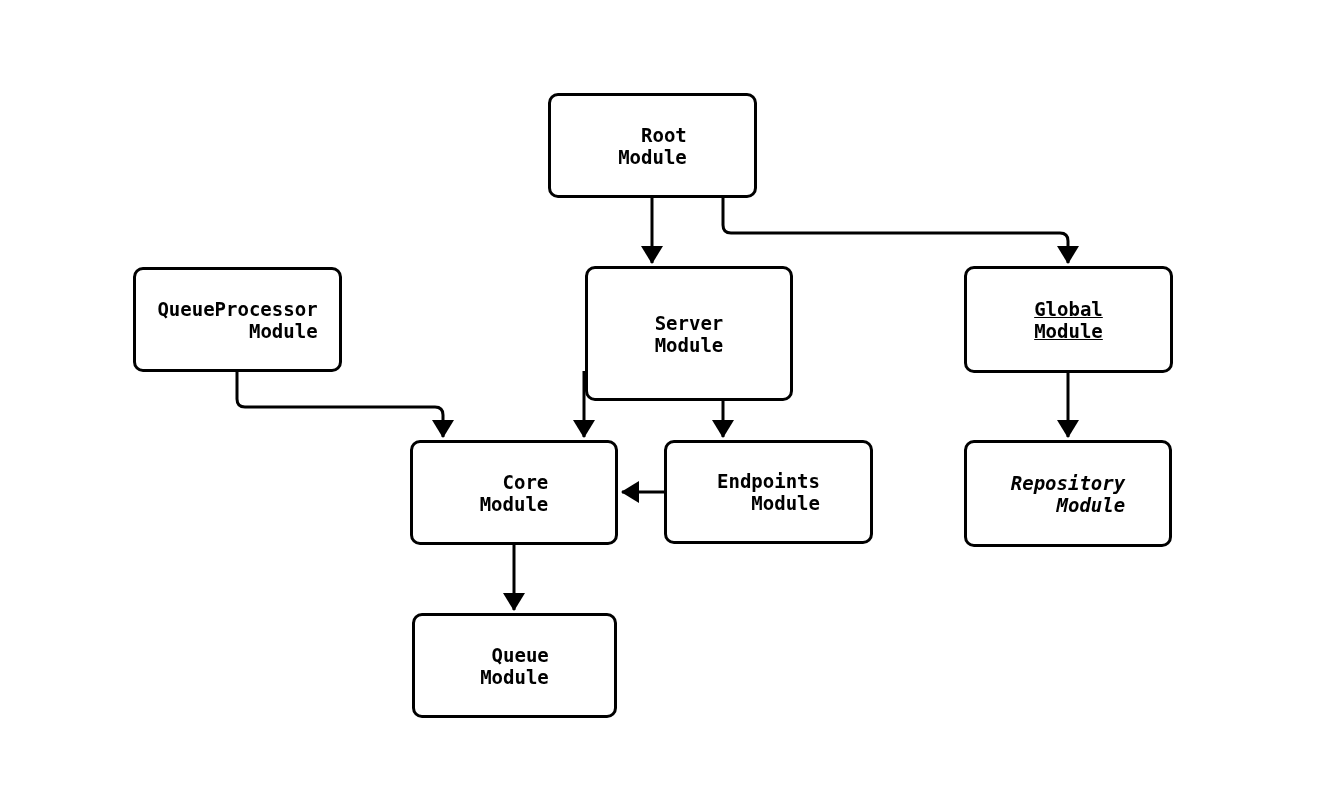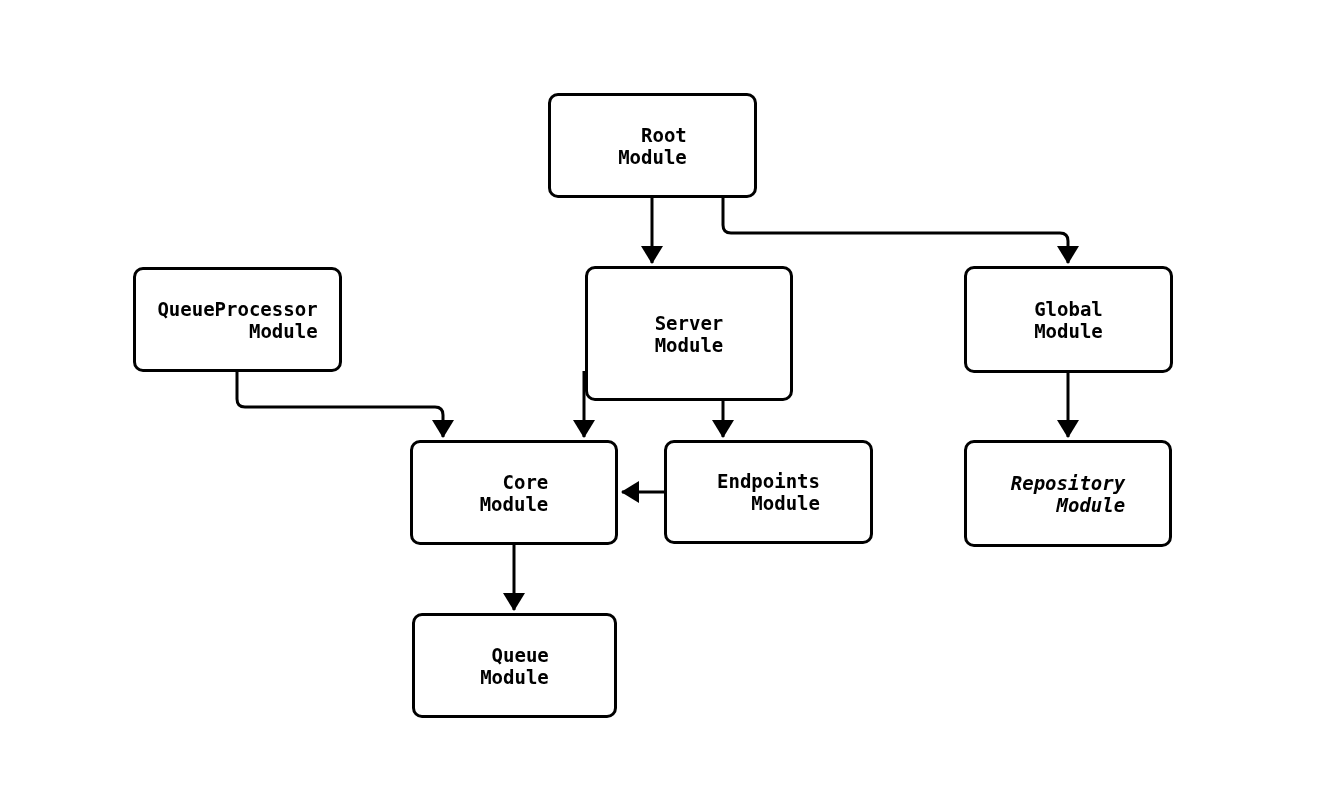--- a/index.html
+++ b/index.html
@@ -41,21 +41,21 @@
     font-weight: 700;
     font-size: 19px;
     line-height: 22px;
     color: #000000;
     text-align: right;
     white-space: pre-line;
   }
   
   #node-root           { left: 548px;  top: 93px;  width: 209px; height: 105px; }
   #node-server         { left: 549px;  top: 266px; width: 208px; height: 135px; margin-left: 36px; }
-  #node-global         { left: 964px;  top: 266px; width: 209px; height: 107px; }
+  #node-global         { left: 964px;  top: 266px; width: 209px; height: 107px; text-decoration: underline; }
   #node-queueprocessor { left: 133px;  top: 267px; width: 209px; height: 105px; }
   #node-core           { left: 410px;  top: 440px; width: 208px; height: 105px; }
   #node-endpoints      { left: 664px;  top: 440px; width: 209px; height: 104px; }
   #node-repository     { left: 964px;  top: 440px; width: 208px; height: 107px; font-style: italic; }
   #node-queue          { left: 412px;  top: 613px; width: 205px; height: 105px; }
 </style>
 </head>
 <body>
 
 <div class="canvas">

